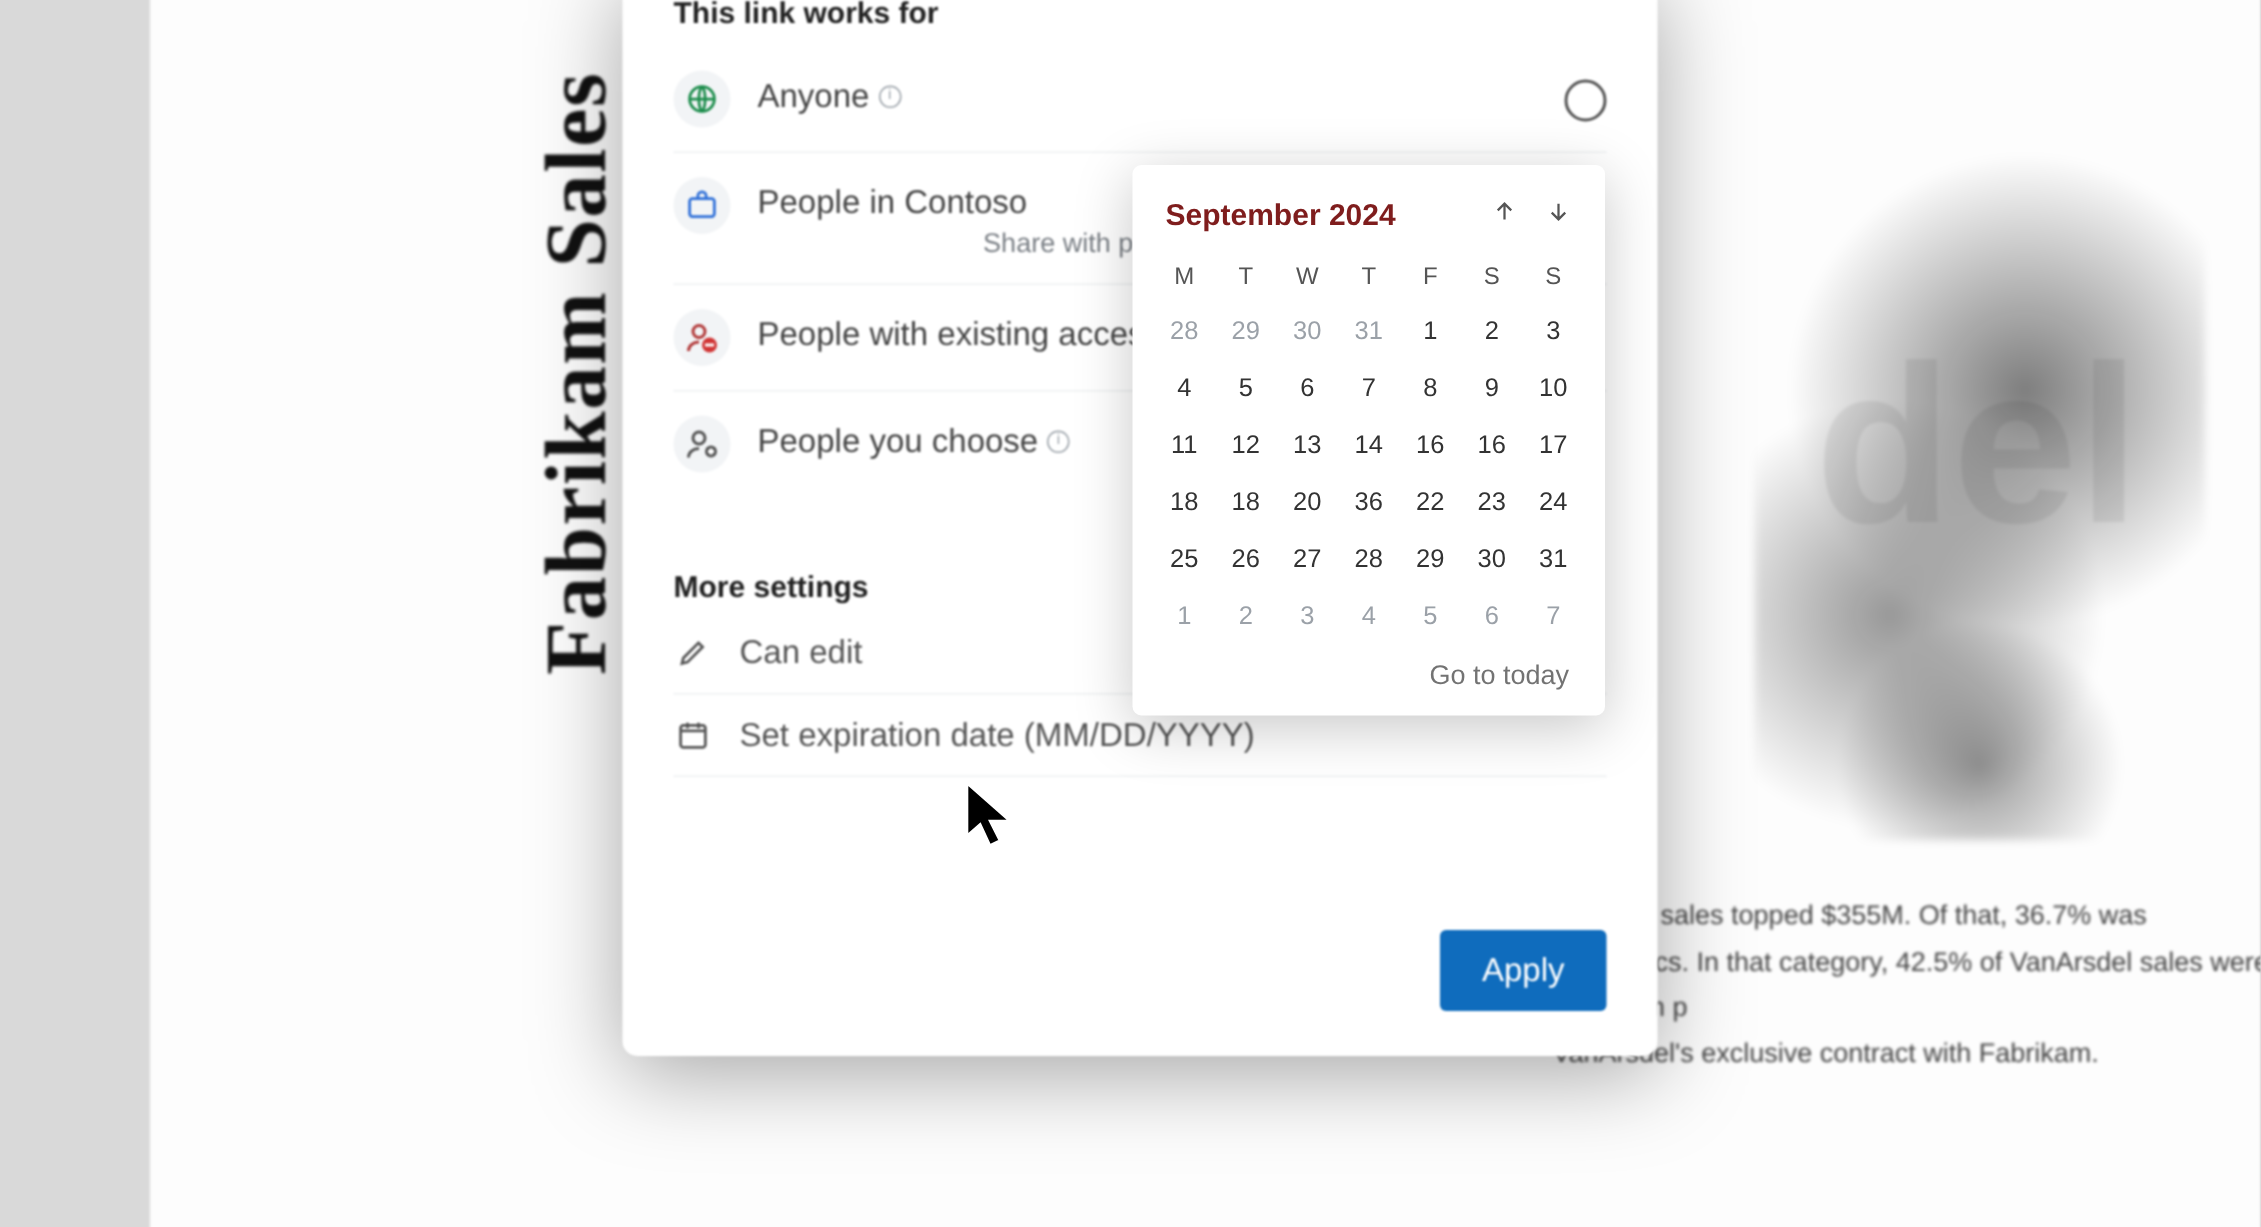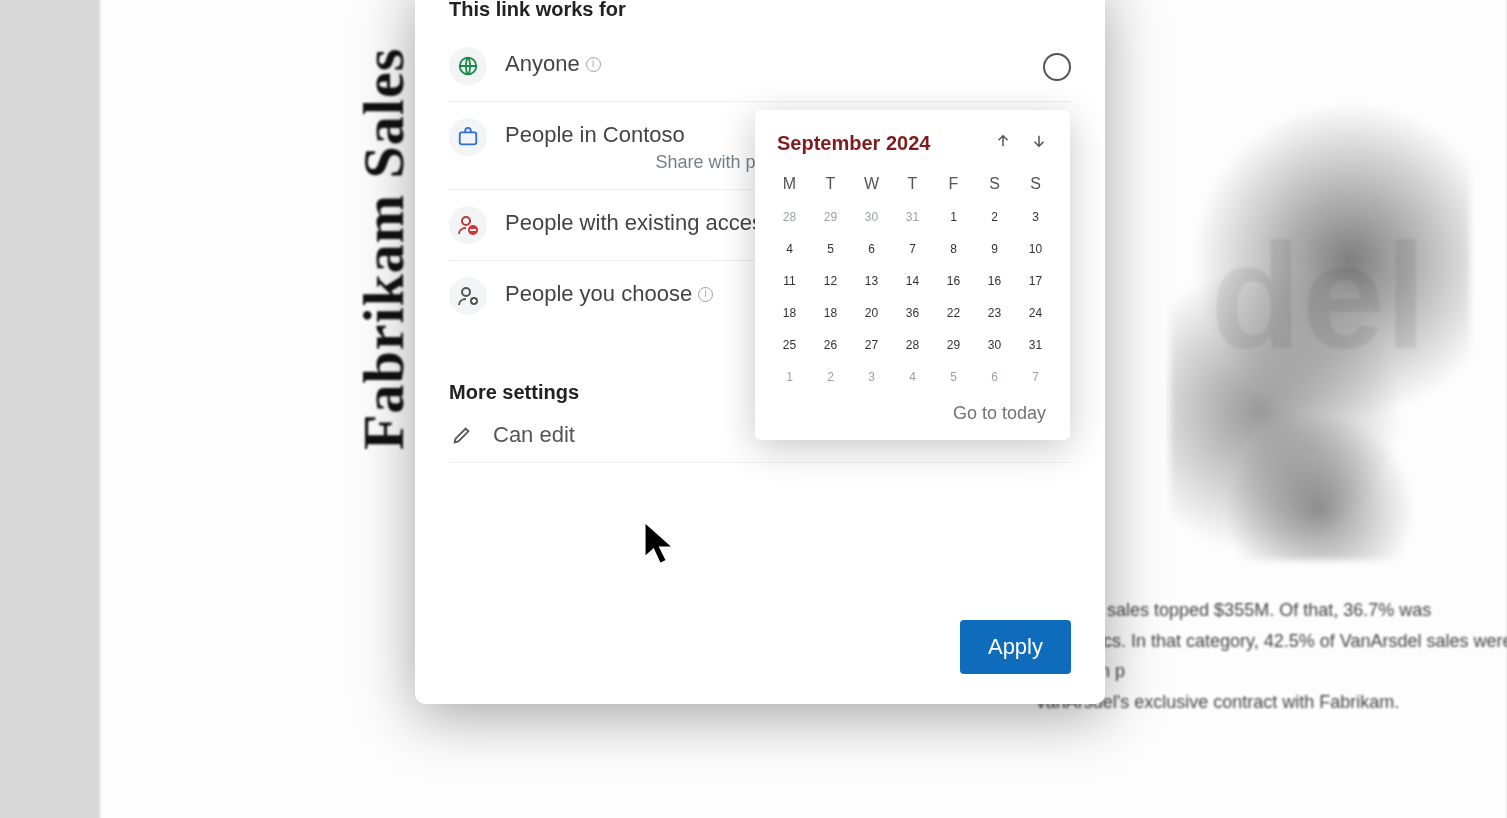--- a/index.html
+++ b/index.html
@@ -98,21 +98,21 @@
   }
   .cal-header { display:flex; align-items:center; justify-content:space-between; padding: 6px 8px 12px;}
   .cal-title  { font-size: 20px; font-weight:600; color:#7f1d1d;}
   .cal-nav    { display:flex; gap: 18px; }
   .cal-nav span { font-size: 20px; color:#555; cursor:pointer;}
   .cal-grid {
     display:grid; grid-template-columns: repeat(7, 1fr);
     text-align:center;
   }
   .cal-head-cell { font-size: 16px; color:#555; font-weight:500; padding: 8px 0;}
-  .cal-cell { font-size: 12px; color:#333; padding: 9px 0; cursor:pointer;}
+  .cal-cell { font-size: 17px; color:#333; padding: 9px 0; cursor:pointer;}
   .cal-cell.muted { color:#9ba1a8; }
   .cal-footer { text-align:right; padding: 10px 10px 2px; }
   .cal-footer span { font-size: 18px; color:#737373; cursor:pointer;}
 
   
   .cursor {
     position:absolute; left: 642px; top: 520px; width: 36px; height: 48px;
     z-index: 50;
   }
 </style>
@@ -208,20 +208,29 @@
 
     <div class="setting-row">
       <span class="setting-icon">
         <svg width="22" height="22" viewBox="0 0 24 24" fill="none" stroke="#555" stroke-width="2">
           <path d="M4 20l4-1 11-11-3-3L5 16l-1 4z"></path>
         </svg>
       </span>
       <span>Can edit</span>
     </div>
 
+    <div class="setting-row">
+      <span class="setting-icon">
+        <svg width="22" height="22" viewBox="0 0 24 24" fill="none" stroke="#555" stroke-width="2">
+          <rect x="3" y="5" width="18" height="16" rx="2"></rect>
+            <path d="M3 9h18M8 3v4M16 3v4"></path>
+        </svg>
+      </span>
+      <span>Set expiration date (MM/DD/YYYY)</span>
+    </div>
   </div>
 
   <button class="apply-btn">Apply</button>
 </div>
 
 <div class="calendar">
   <div class="cal-header">
     <span class="cal-title">September 2024</span>
     <div class="cal-nav">
       <span>

